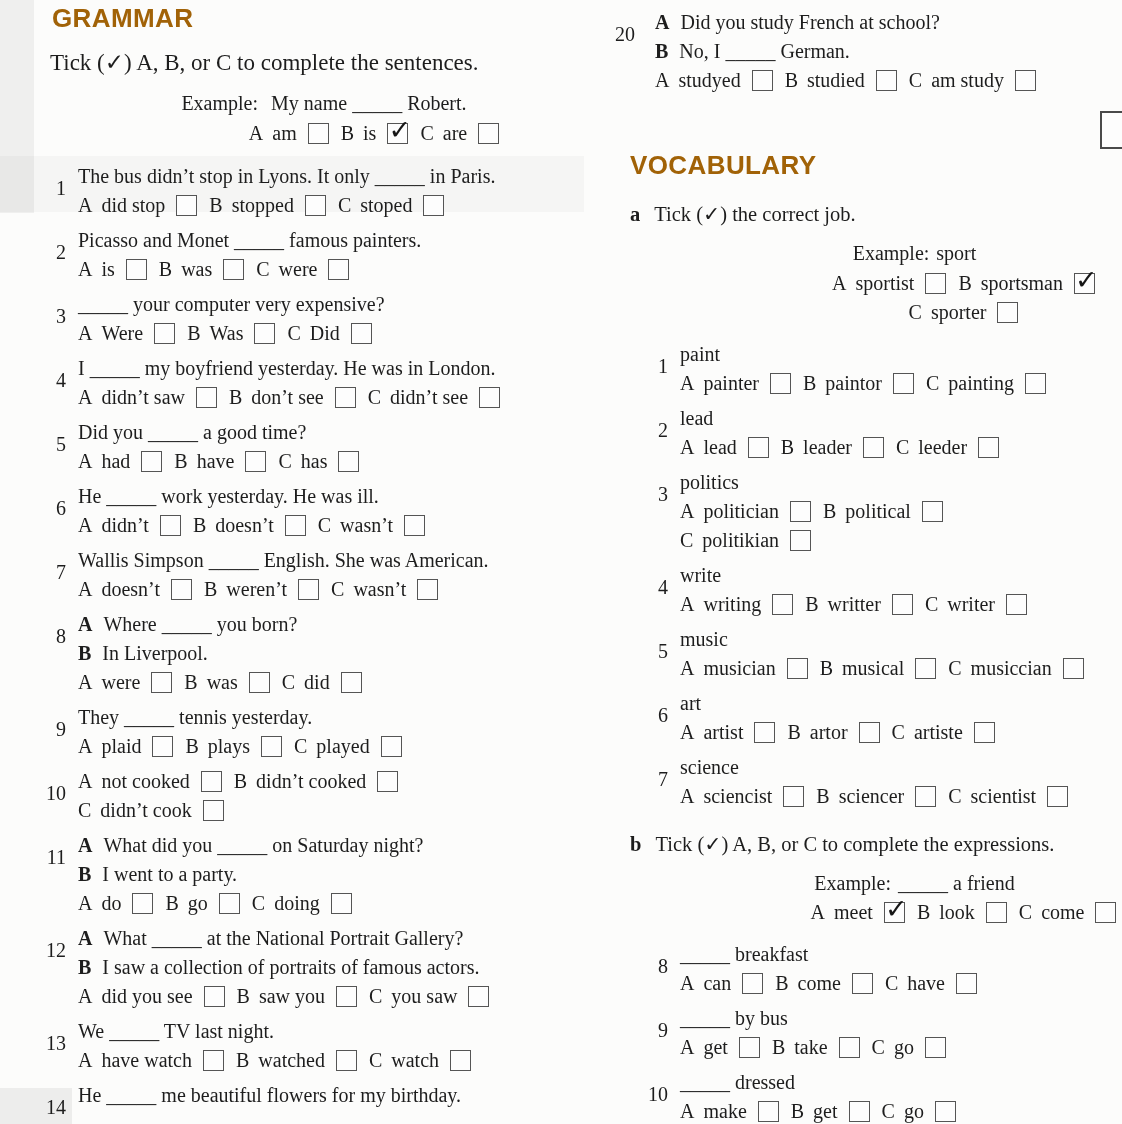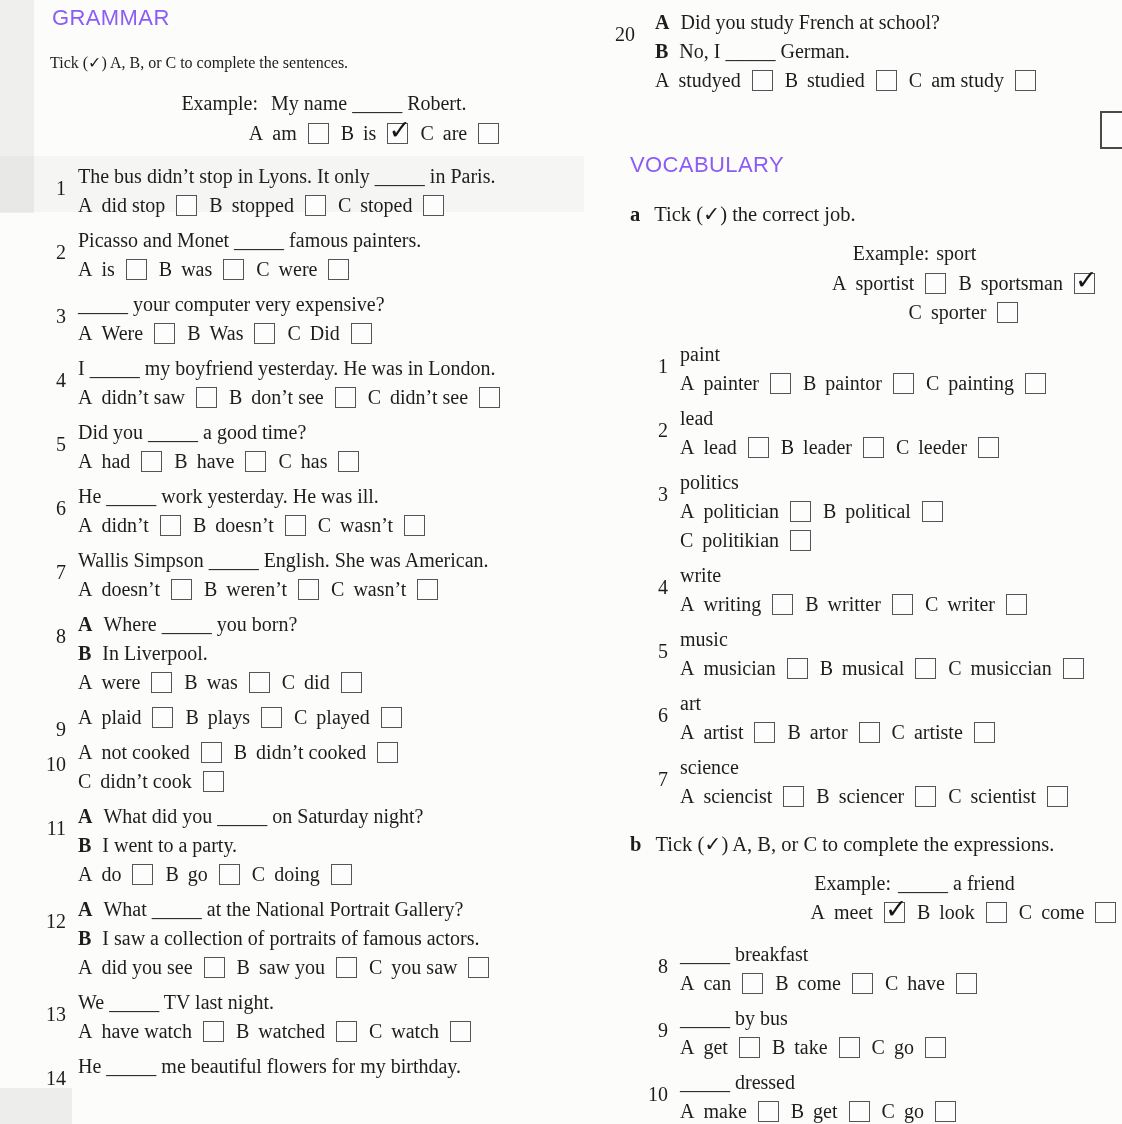--- a/index.html
+++ b/index.html
@@ -12,28 +12,28 @@
   
   .scan-strip-topleft{position:absolute; left:0; top:0; width:34px; height:213px; background:#efefee;}
   .scan-band-q1{position:absolute; left:0; top:156px; width:584px; height:56px; background:rgba(120,120,120,0.05);}
   .scan-corner-bottomleft{position:absolute; left:0; top:1088px; width:72px; height:36px; background:#ededec;}
 
   .col{position:absolute; top:0;}
   .col-left{left:50px; width:548px;}
   .col-right{left:612px; width:560px;}
 
   h2.sect{
-    font-family:"Liberation Sans", sans-serif; font-weight:400;
-    font-size:22px; letter-spacing:.4px; color:#8b5cf6;
+    font-family:"Liberation Sans", sans-serif; font-weight:700;
+    font-size:26px; letter-spacing:.4px; color:#a16207;
     margin:0; line-height:24px;
   }
   .col-left h2.sect{margin:6px 0 0 2px;}
   .col-right h2.sect{margin:58px 0 0 18px;}
 
-  .instruction{margin:20px 0 0 0; line-height:26px; font-size:16px; white-space:nowrap;}
+  .instruction{margin:20px 0 0 0; line-height:26px; font-size:23px; white-space:nowrap;}
 
   .example{margin-top:13px; line-height:29.5px;text-align:center;}
   .exlabel{margin-right:13px;}
   .gram-example{margin-left:0;}
   .gram-example .exopts{margin-left:100px;}
 
   .q{position:relative; margin-bottom:6px; line-height:29px;}
   .qline{white-space:nowrap;}
   .qnum{position:absolute; left:0; top:12px; text-align:right;}
   .dlg{font-weight:bold; margin-right:11px;}
@@ -133,20 +133,21 @@
           <div class="opts"><span class="opt"><span class="oletter">A</span><span class="oword">doesn’t</span><span class="box"></span></span><span class="opt"><span class="oletter">B</span><span class="oword">weren’t</span><span class="box"></span></span><span class="opt"><span class="oletter">C</span><span class="oword">wasn’t</span><span class="box"></span></span></div>
         </div>
         <div class="q gq">
           <span class="qnum">8</span>
           <div class="qline"><b class="dlg">A</b><span class="qtext">Where _____ you born?</span></div>
           <div class="qline"><b class="dlg">B</b><span class="qtext">In Liverpool.</span></div>
           <div class="opts"><span class="opt"><span class="oletter">A</span><span class="oword">were</span><span class="box"></span></span><span class="opt"><span class="oletter">B</span><span class="oword">was</span><span class="box"></span></span><span class="opt"><span class="oletter">C</span><span class="oword">did</span><span class="box"></span></span></div>
         </div>
         <div class="q gq">
           <span class="qnum">9</span>
+          <div class="qline"><span class="qtext">They _____ tennis yesterday.</span></div>
           <div class="opts"><span class="opt"><span class="oletter">A</span><span class="oword">plaid</span><span class="box"></span></span><span class="opt"><span class="oletter">B</span><span class="oword">plays</span><span class="box"></span></span><span class="opt"><span class="oletter">C</span><span class="oword">played</span><span class="box"></span></span></div>
         </div>
         <div class="q gq">
           <span class="qnum">10</span>
           <div class="opts"><span class="opt"><span class="oletter">A</span><span class="oword">not cooked</span><span class="box"></span></span><span class="opt"><span class="oletter">B</span><span class="oword">didn’t cooked</span><span class="box"></span></span></div>
           <div class="opts"><span class="opt"><span class="oletter">C</span><span class="oword">didn’t cook</span><span class="box"></span></span></div>
         </div>
         <div class="q gq">
           <span class="qnum">11</span>
           <div class="qline"><b class="dlg">A</b><span class="qtext">What did you _____ on Saturday night?</span></div>

